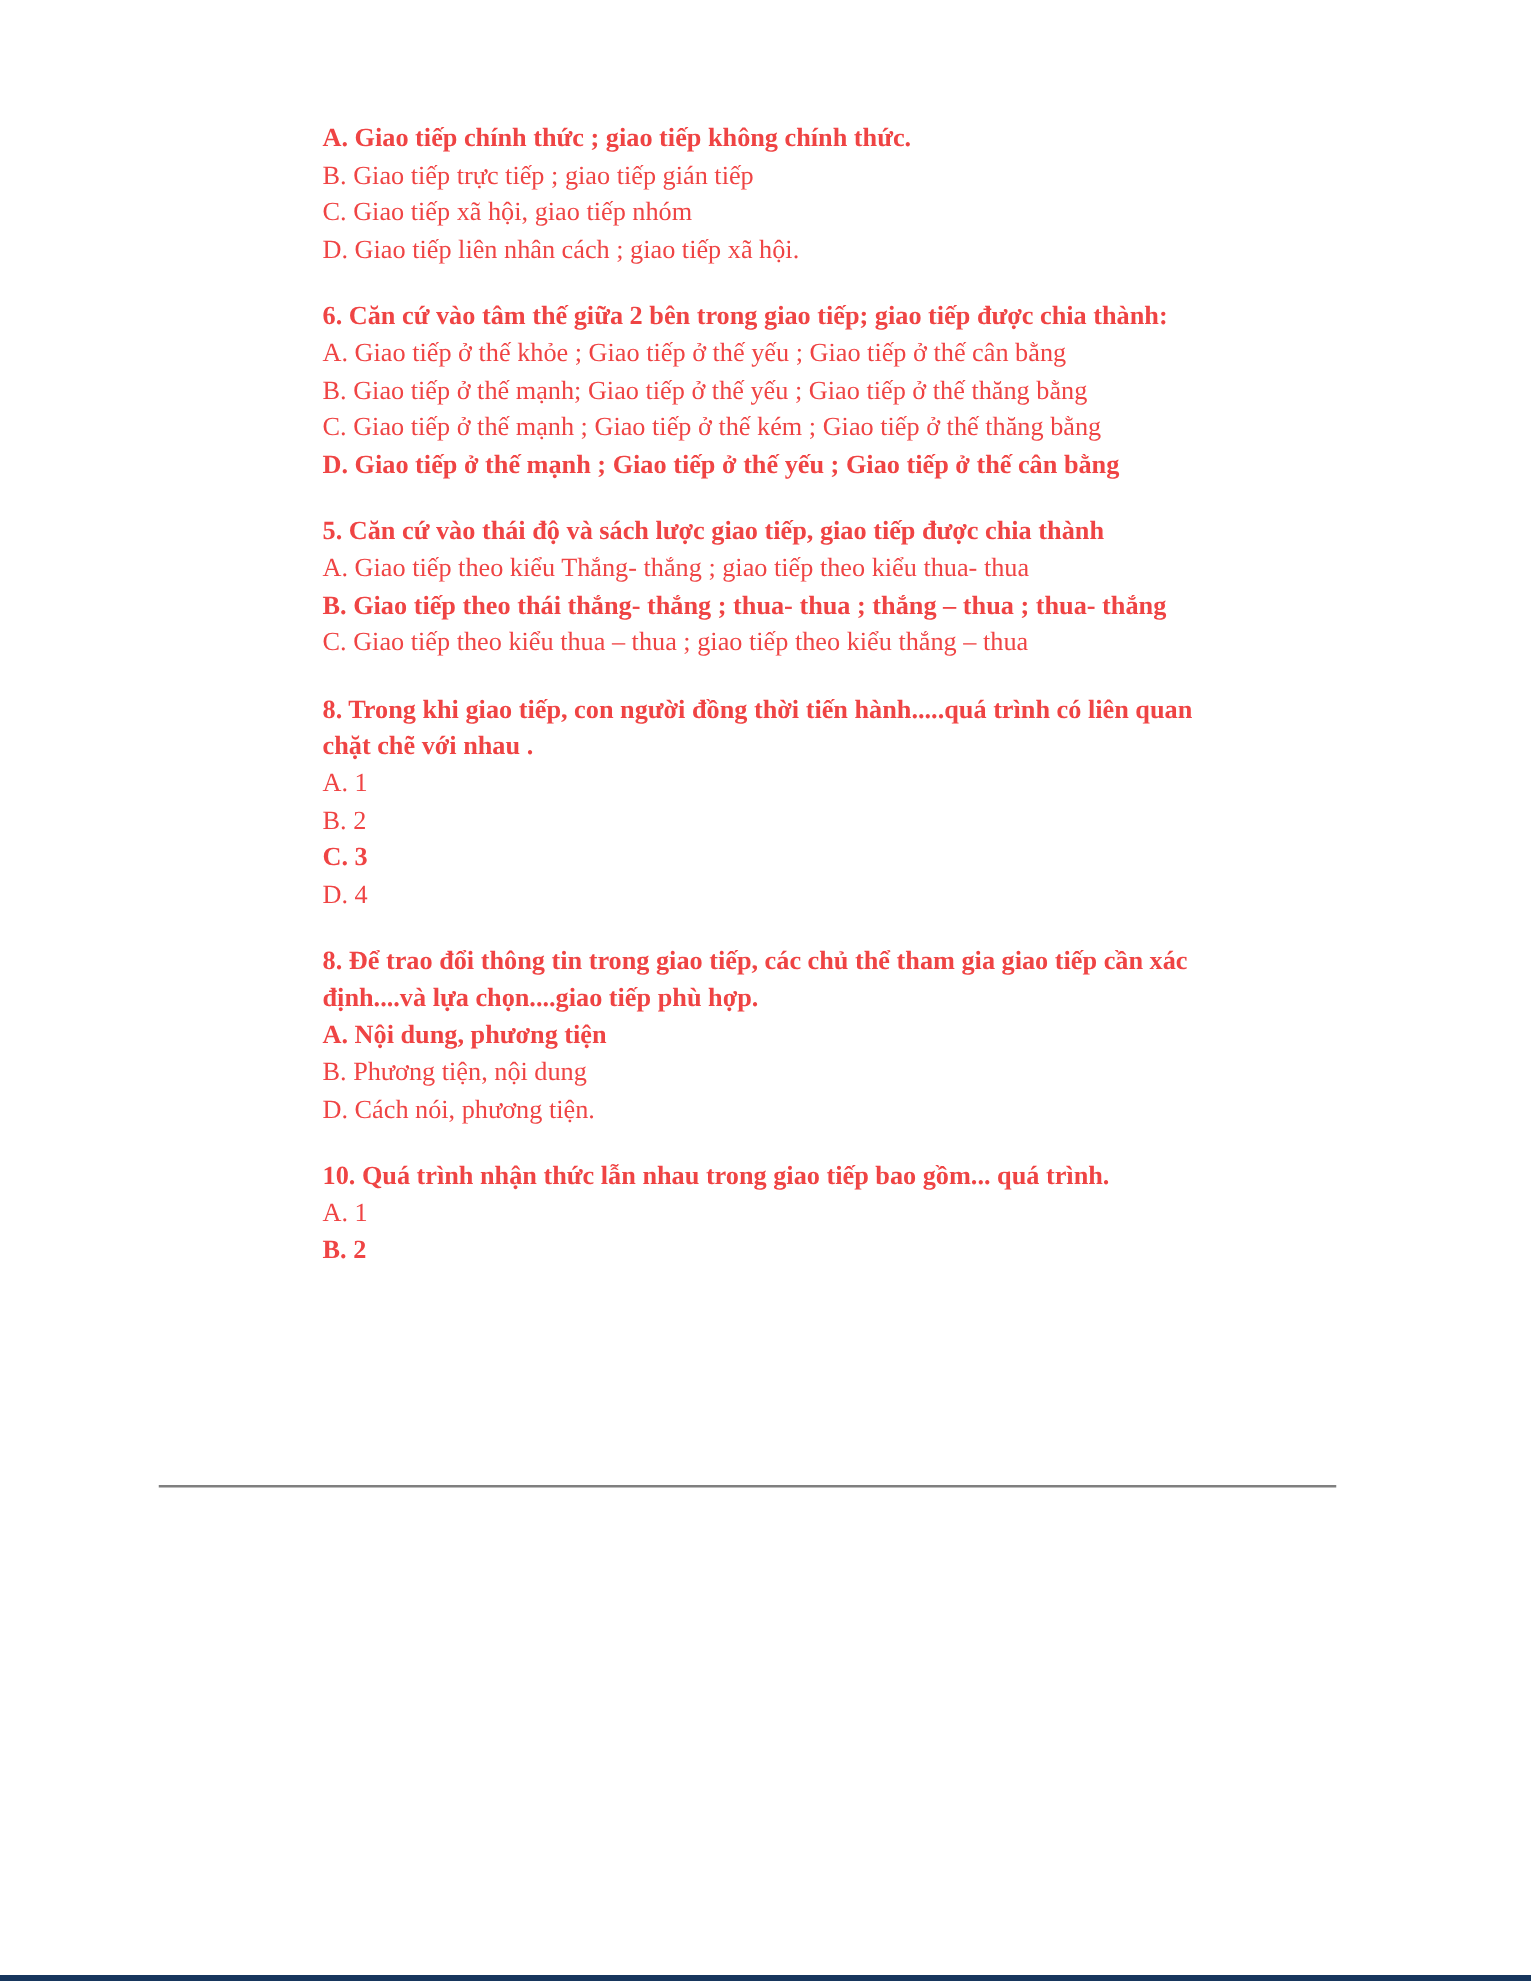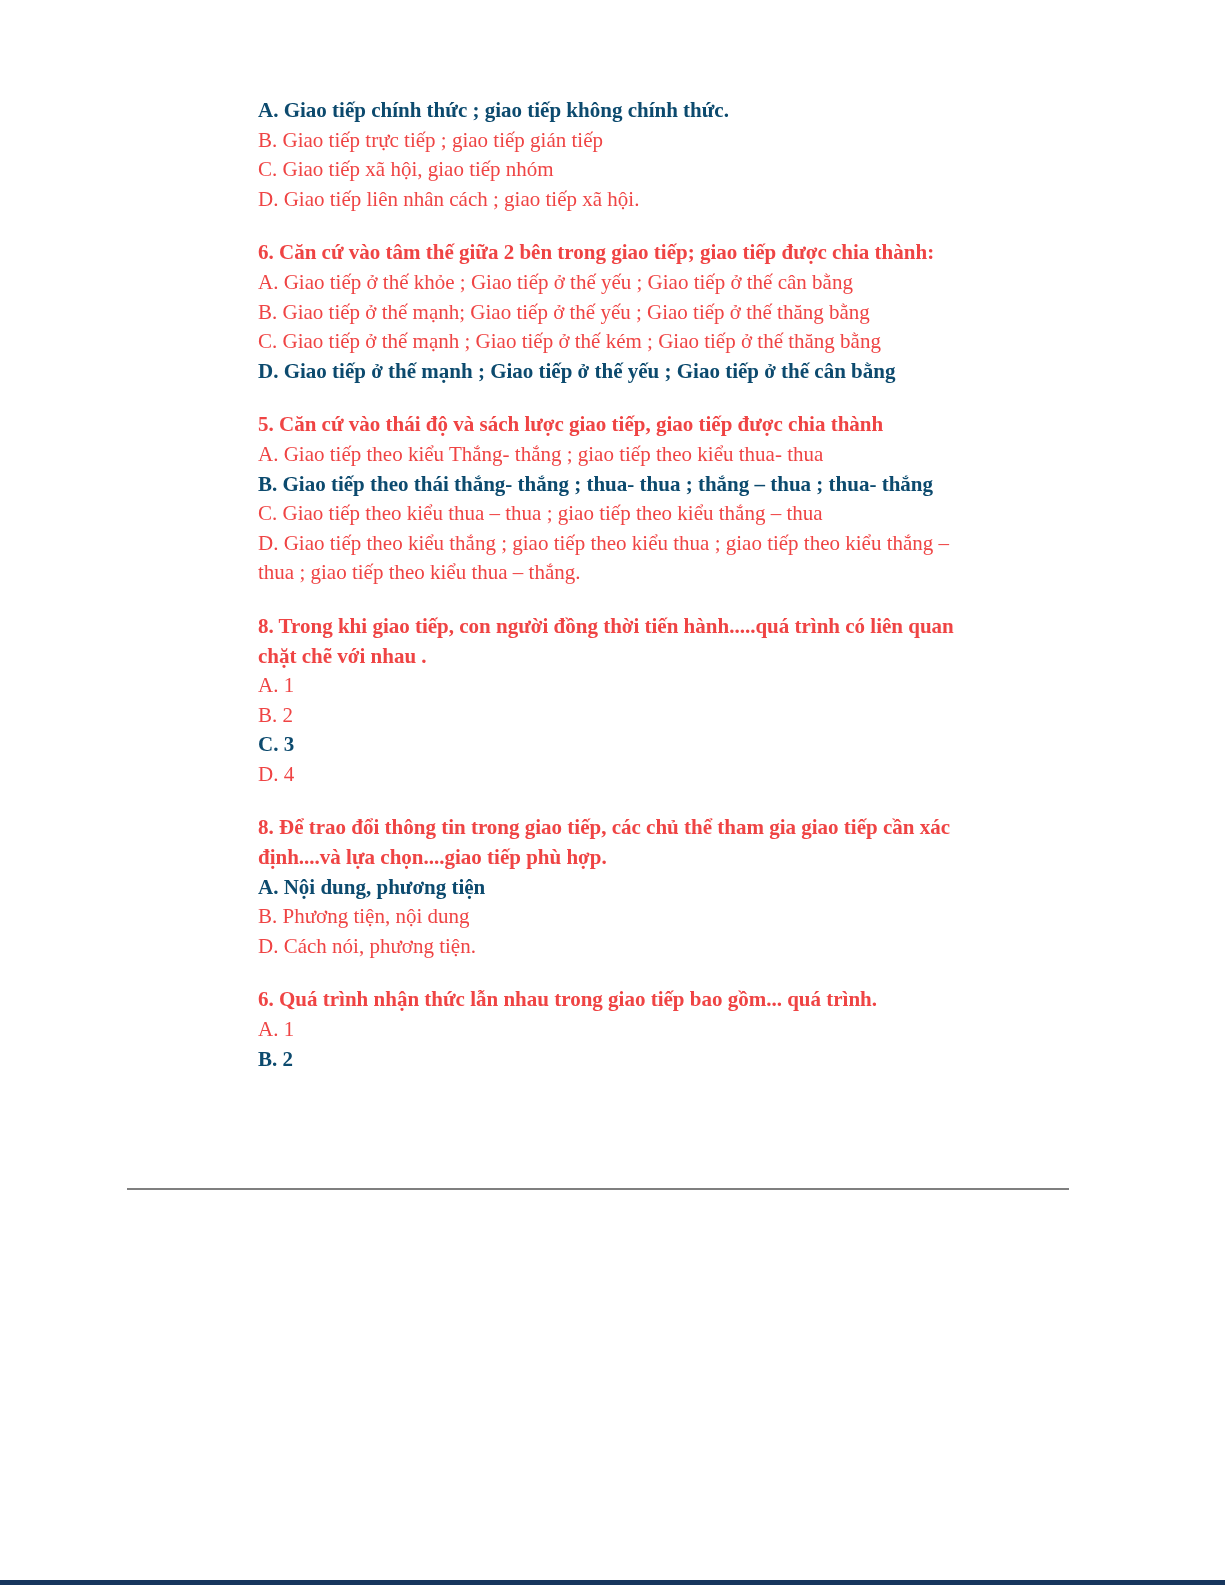--- a/index.html
+++ b/index.html
@@ -19,21 +19,21 @@
   }
   .question { margin: 0 0 24px 0; }
   .line {
     margin: 0;
     font-size: 21px;
     line-height: 29.6px;
     color: #ef4444;
     white-space: pre-line;
   }
   .title { font-weight: bold; }
-  .correct { color: #0c4a6e; font-weight: bold; }
+  .correct { color: #ef4444; font-weight: bold; }
   .divider {
     position: absolute;
     top: 1188px;
     left: 127px;
     width: 942px;
     height: 0;
     border-top: 2px solid #7f7f7f;
   }
   .footer-bar {
     position: absolute;
@@ -62,43 +62,41 @@
     <p class="line">B. Giao tiếp ở thế mạnh; Giao tiếp ở thế yếu ; Giao tiếp ở thế thăng bằng</p>
     <p class="line">C. Giao tiếp ở thế mạnh ; Giao tiếp ở thế kém ; Giao tiếp ở thế thăng bằng</p>
     <p class="line correct">D. Giao tiếp ở thế mạnh ; Giao tiếp ở thế yếu ; Giao tiếp ở thế cân bằng</p>
   </section>
 
   <section class="question">
     <p class="line title">5. Căn cứ vào thái độ và sách lược giao tiếp, giao tiếp được chia thành</p>
     <p class="line">A. Giao tiếp theo kiểu Thắng- thắng ; giao tiếp theo kiểu thua- thua</p>
     <p class="line correct">B. Giao tiếp theo thái thắng- thắng ; thua- thua ; thắng – thua ; thua- thắng</p>
     <p class="line">C. Giao tiếp theo kiểu thua – thua ; giao tiếp theo kiểu thắng – thua</p>
-    <p class="line">D. Giao tiếp theo kiểu thắng ; giao tiếp theo kiểu thua ; giao tiếp theo kiểu thắng –
-thua ; giao tiếp theo kiểu thua – thắng.</p>
   </section>
 
   <section class="question">
     <p class="line title">8. Trong khi giao tiếp, con người đồng thời tiến hành.....quá trình có liên quan
 chặt chẽ với nhau .</p>
     <p class="line">A. 1</p>
     <p class="line">B. 2</p>
     <p class="line correct">C. 3</p>
     <p class="line">D. 4</p>
   </section>
 
   <section class="question">
     <p class="line title">8. Để trao đổi thông tin trong giao tiếp, các chủ thể tham gia giao tiếp cần xác
 định....và lựa chọn....giao tiếp phù hợp.</p>
     <p class="line correct">A. Nội dung, phương tiện</p>
     <p class="line">B. Phương tiện, nội dung</p>
     <p class="line">D. Cách nói, phương tiện.</p>
   </section>
 
   <section class="question">
-    <p class="line title">6. Quá trình nhận thức lẫn nhau trong giao tiếp bao gồm... quá trình.</p>
+    <p class="line title">10. Quá trình nhận thức lẫn nhau trong giao tiếp bao gồm... quá trình.</p>
     <p class="line">A. 1</p>
     <p class="line correct">B. 2</p>
   </section>
 
 </div>
 
 <div class="divider"></div>
 <div class="footer-bar"></div>
 
 </body></html>

